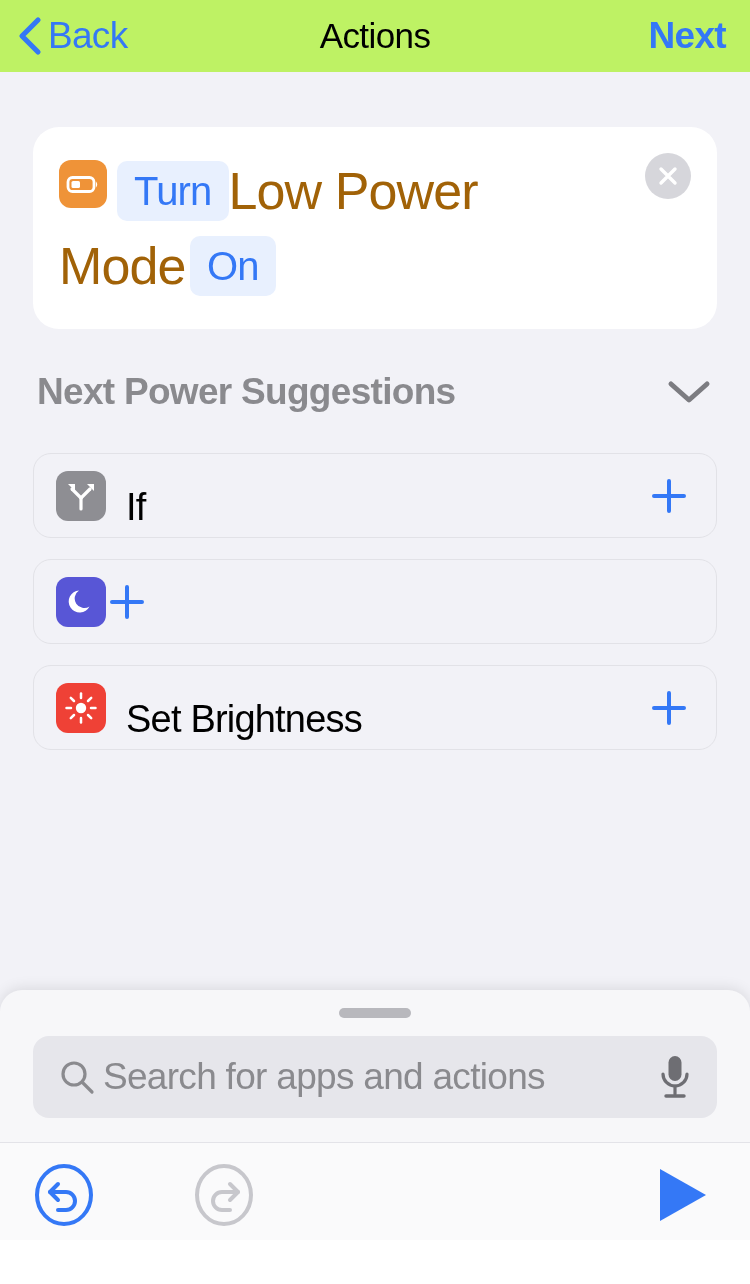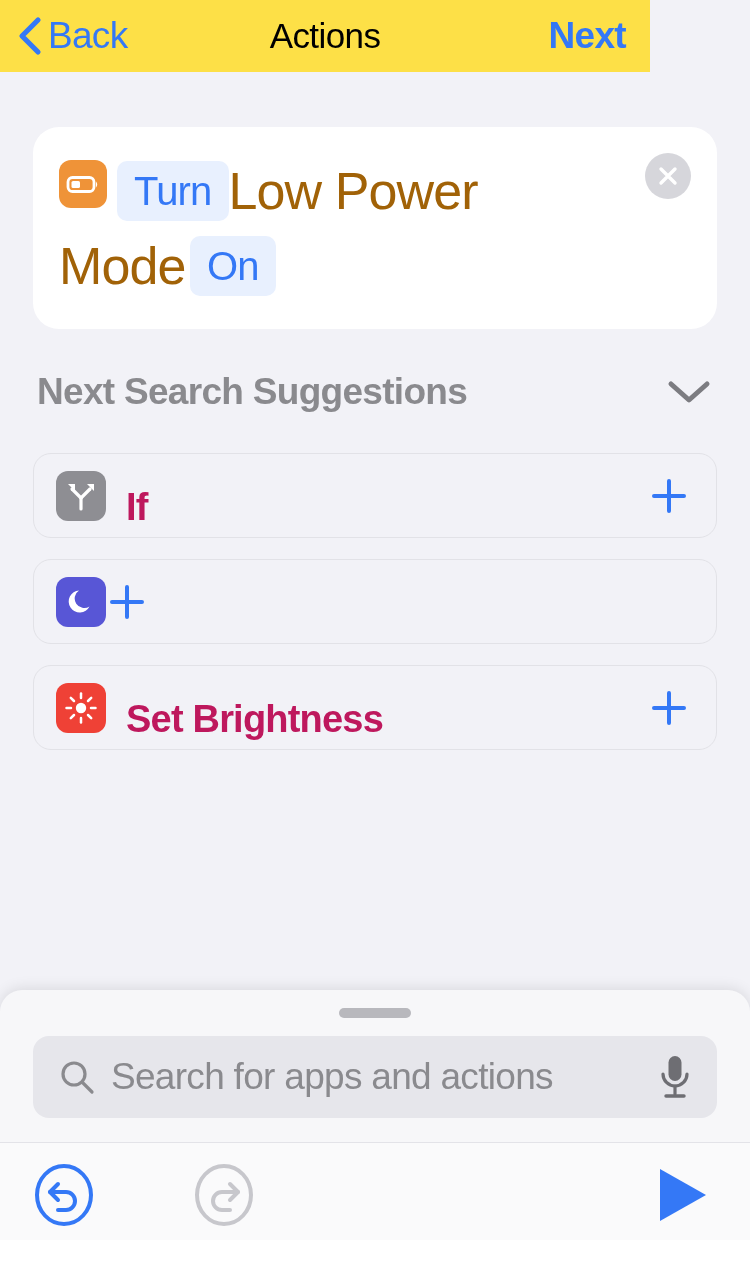--- a/index.html
+++ b/index.html
@@ -13,26 +13,25 @@
     background: #f2f2f7;
     overflow: hidden;
     position: relative;
     -webkit-font-smoothing: antialiased;
   }
 
   
   .navbar {
     position: absolute;
     top: 0; left: 0;
-    width: 630px;
+    width: 750px;
     height: 72px;
     display: flex;
     align-items: center;
-    background: #fde047;
-    padding-left: 20px;
+    background: #bef264;
   }
   .nav-back {
     position: absolute;
     left: 16px;
     display: flex;
     align-items: center;
     gap: 6px;
     cursor: pointer;
   }
   .nav-back .chev {
@@ -171,22 +170,22 @@
     border-radius: 12px;
     flex: 0 0 auto;
     display: flex;
     align-items: center;
     justify-content: center;
   }
   .sugg-icon svg { display:block; }
   .sugg-label {
     margin-left: 20px;
     font-size: 38px;
-    font-weight: 700;
-    color: #be185d;
+    font-weight: 400;
+    color: #000000;
     letter-spacing: -0.8px;
     flex: 1 1 auto;
     margin-top: 24px;
   }
   .plus-btn {
     width: 42px;
     height: 42px;
     flex: 0 0 auto;
     cursor: pointer;
   }
@@ -232,21 +231,21 @@
   .search-icon svg { display:block; }
   .search-input {
     flex: 1 1 auto;
     border: none;
     outline: none;
     background: transparent;
     font-family: "Liberation Sans", sans-serif;
     font-size: 37px;
     color: #0c4a6e;
     letter-spacing: -0.7px;
-    margin-left: 14px;
+    margin-left: 6px;
     padding: 0;
   }
   .search-input::placeholder { color: #8a8a8e; opacity: 1; }
   .mic-btn { flex:0 0 auto; width:40px; height:52px; cursor:pointer; }
   .mic-btn svg { display:block; }
 
   
   .toolbar {
     position: absolute;
     left: 0;
@@ -300,21 +299,21 @@
   </div>
 
   <div class="close-btn">
     <svg width="46" height="46" viewBox="0 0 46 46">
       <path d="M16 16 L30 30 M30 16 L16 30" stroke="#ffffff" stroke-width="3.4" stroke-linecap="round"></path>
     </svg>
   </div>
 </div>
 
 <div class="sugg-header">
-  <span class="sugg-title">Next Search Suggestions</span>
+  <span class="sugg-title">Next Power Suggestions</span>
   <span class="chevron-down">
     <svg width="48" height="28" viewBox="0 0 48 28">
       <path d="M6 6 L24 22 L42 6" fill="none" stroke="#7c7c81" stroke-width="5" stroke-linecap="round" stroke-linejoin="round"></path>
     </svg>
   </span>
 </div>
 
 <div class="sugg-list">
 
   <div class="sugg-row">

